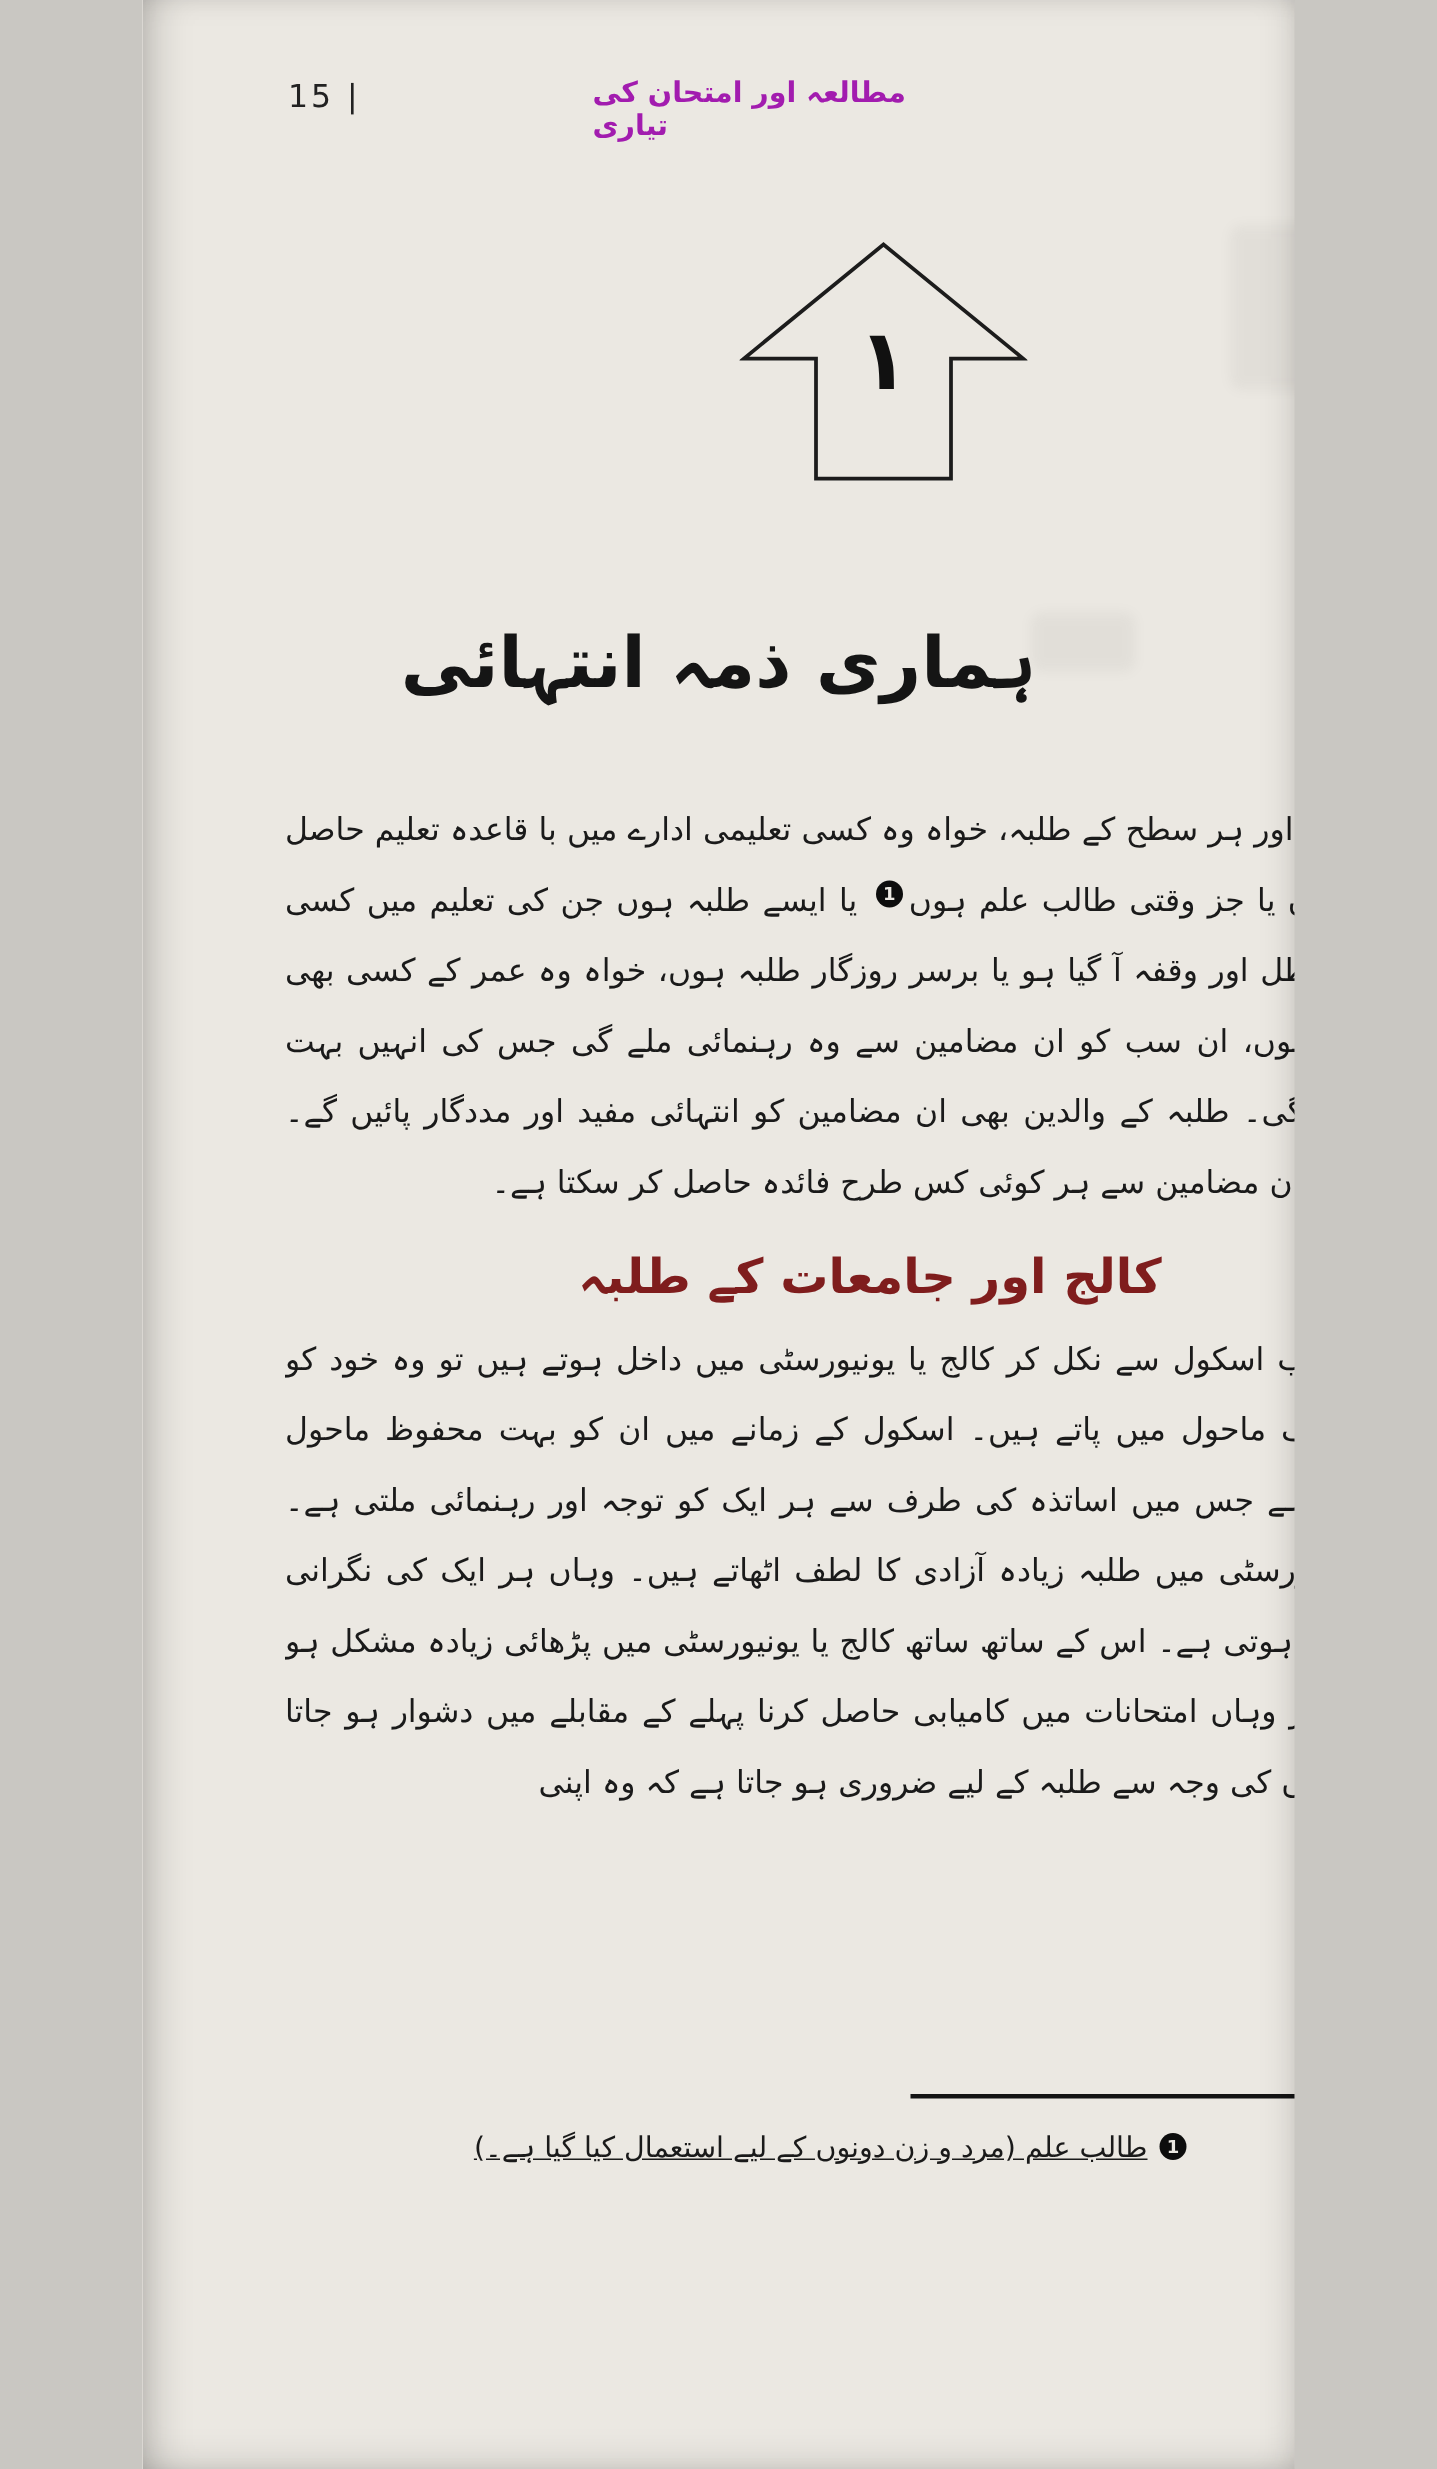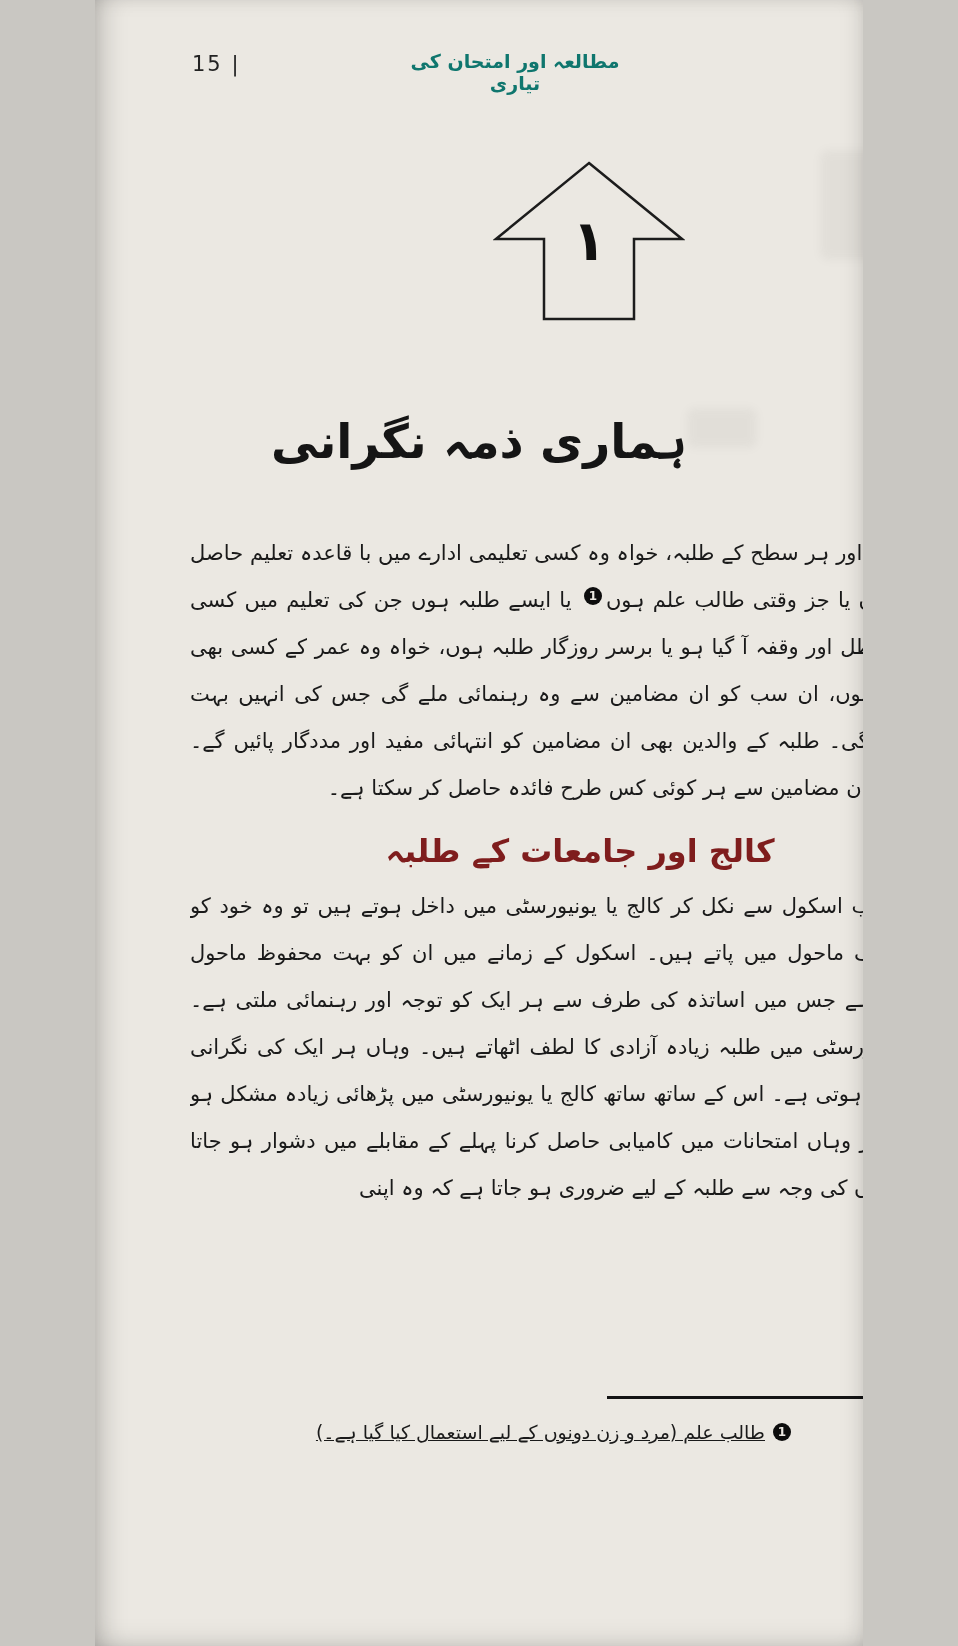--- a/index.html
+++ b/index.html
@@ -21,22 +21,22 @@
       inset -16px 0 26px -18px rgba(0,0,0,.18),
       inset 0 -18px 32px -22px rgba(0,0,0,.20),
       inset 0 14px 26px -20px rgba(0,0,0,.12);
   }
   .pageno {
     position:absolute; top:52px; left:97px;
     font-size:21px; letter-spacing:2px; color:#222;
   }
   .running-header {
     position:absolute; top:50px; left:300px; width:240px;
-    direction:rtl; text-align:center;
-    font-size:19px; font-weight:bold; color:#0f766e;
+    direction:rtl; text-align:left;
+    font-size:19px; font-weight:bold; color:#a21caf;
   }
   .arrow { position:absolute; top:160px; left:398px; width:192px; height:162px; }
   .arrow svg { display:block; width:100%; height:100%; }
   .arrow-num {
     position:absolute; top:48px; left:0; width:100%;
     text-align:center; font-size:56px; color:#111;
     font-weight:bold;
   }
   .chapter-title {
     position:absolute; top:414px; left:0; width:100%;
@@ -92,21 +92,21 @@
 
   <div class="running-header" dir="rtl">مطالعہ اور امتحان کی تیاری</div>
 
   <div class="arrow">
     <svg viewBox="0 0 192 162">
       <polygon points="96,3 189,79 141,79 141,159 51,159 51,79 3,79" fill="none" stroke="#1c1c1c" stroke-width="2.5" stroke-linejoin="miter"></polygon>
     </svg>
     <div class="arrow-num">۱</div>
   </div>
 
-  <h1 class="chapter-title" dir="rtl">ہماری ذمہ نگرانی</h1>
+  <h1 class="chapter-title" dir="rtl">ہماری ذمہ انتہائی</h1>
 
   <div class="body">
     <p><span>ہر عمر اور ہر سطح کے طلبہ، خواہ وہ کسی تعلیمی ادارے میں با قاعدہ تعلیم حاصل کر رہے ہوں یا جز وقتی طالب علم ہوں</span><span class="fnmark sup">1</span><span> یا ایسے طلبہ ہوں جن کی تعلیم میں کسی وجہ سے تعطل اور وقفہ آ گیا ہو یا برسر روزگار طلبہ ہوں، خواہ وہ عمر کے کسی بھی حصے میں ہوں، ان سب کو ان مضامین سے وہ رہنمائی ملے گی جس کی انہیں بہت ضرورت ہوگی۔ طلبہ کے والدین بھی ان مضامین کو انتہائی مفید اور مددگار پائیں گے۔ آیئے دیکھیں ان مضامین سے ہر کوئی کس طرح فائدہ حاصل کر سکتا ہے۔</span></p>
     <h2 class="section-heading">کالج اور جامعات کے طلبہ</h2>
     <p>طلبہ جب اسکول سے نکل کر کالج یا یونیورسٹی میں داخل ہوتے ہیں تو وہ خود کو بالکل مختلف ماحول میں پاتے ہیں۔ اسکول کے زمانے میں ان کو بہت محفوظ ماحول میسر ہوتا ہے جس میں اساتذہ کی طرف سے ہر ایک کو توجہ اور رہنمائی ملتی ہے۔ کالج یا یونیورسٹی میں طلبہ زیادہ آزادی کا لطف اٹھاتے ہیں۔ وہاں ہر ایک کی نگرانی بھی کم ہی ہوتی ہے۔ اس کے ساتھ ساتھ کالج یا یونیورسٹی میں پڑھائی زیادہ مشکل ہو جاتی ہے اور وہاں امتحانات میں کامیابی حاصل کرنا پہلے کے مقابلے میں دشوار ہو جاتا ہے۔ ان باتوں کی وجہ سے طلبہ کے لیے ضروری ہو جاتا ہے کہ وہ اپنی</p>
   </div>
 
   <div class="footnote-rule"></div>
 
   <div class="footnote" dir="rtl">

